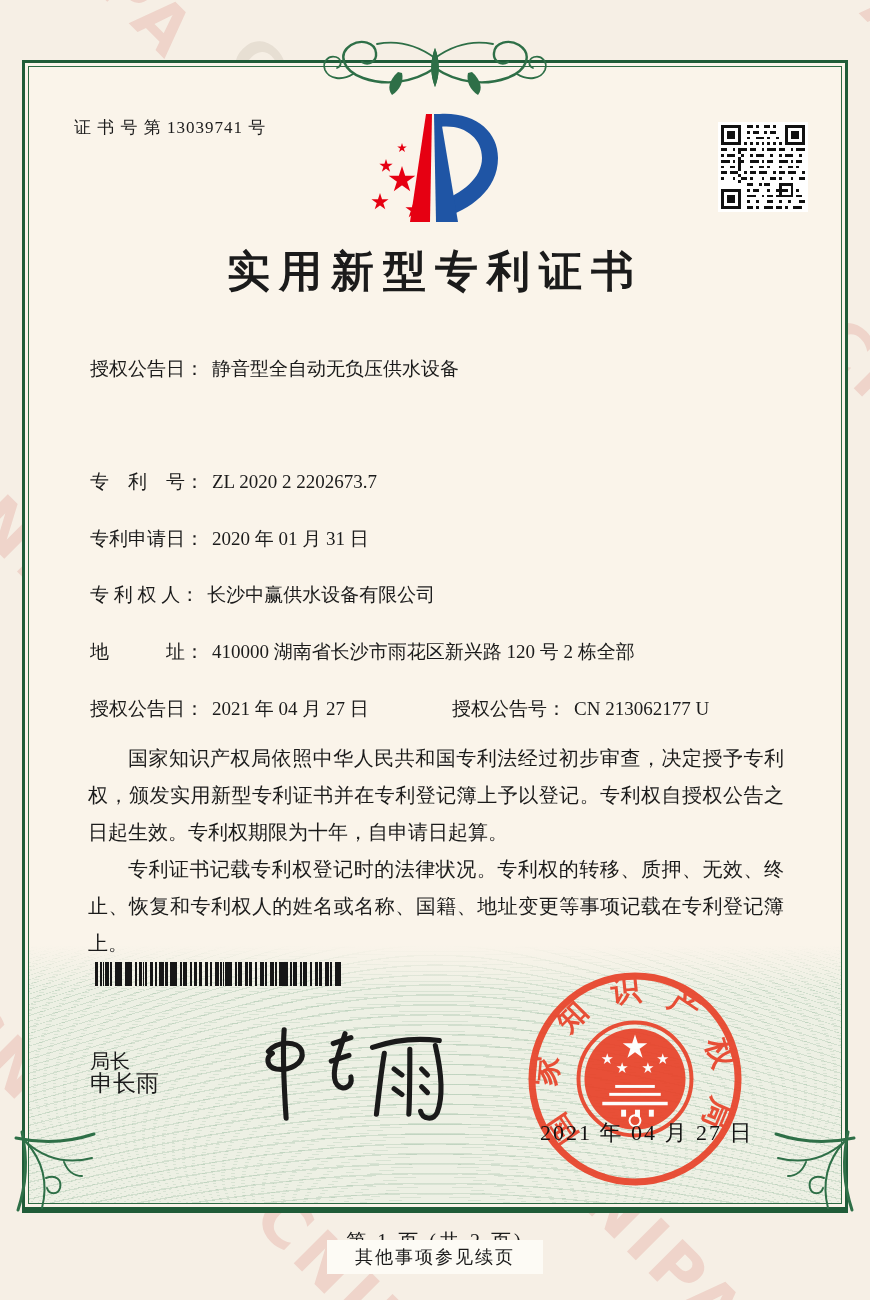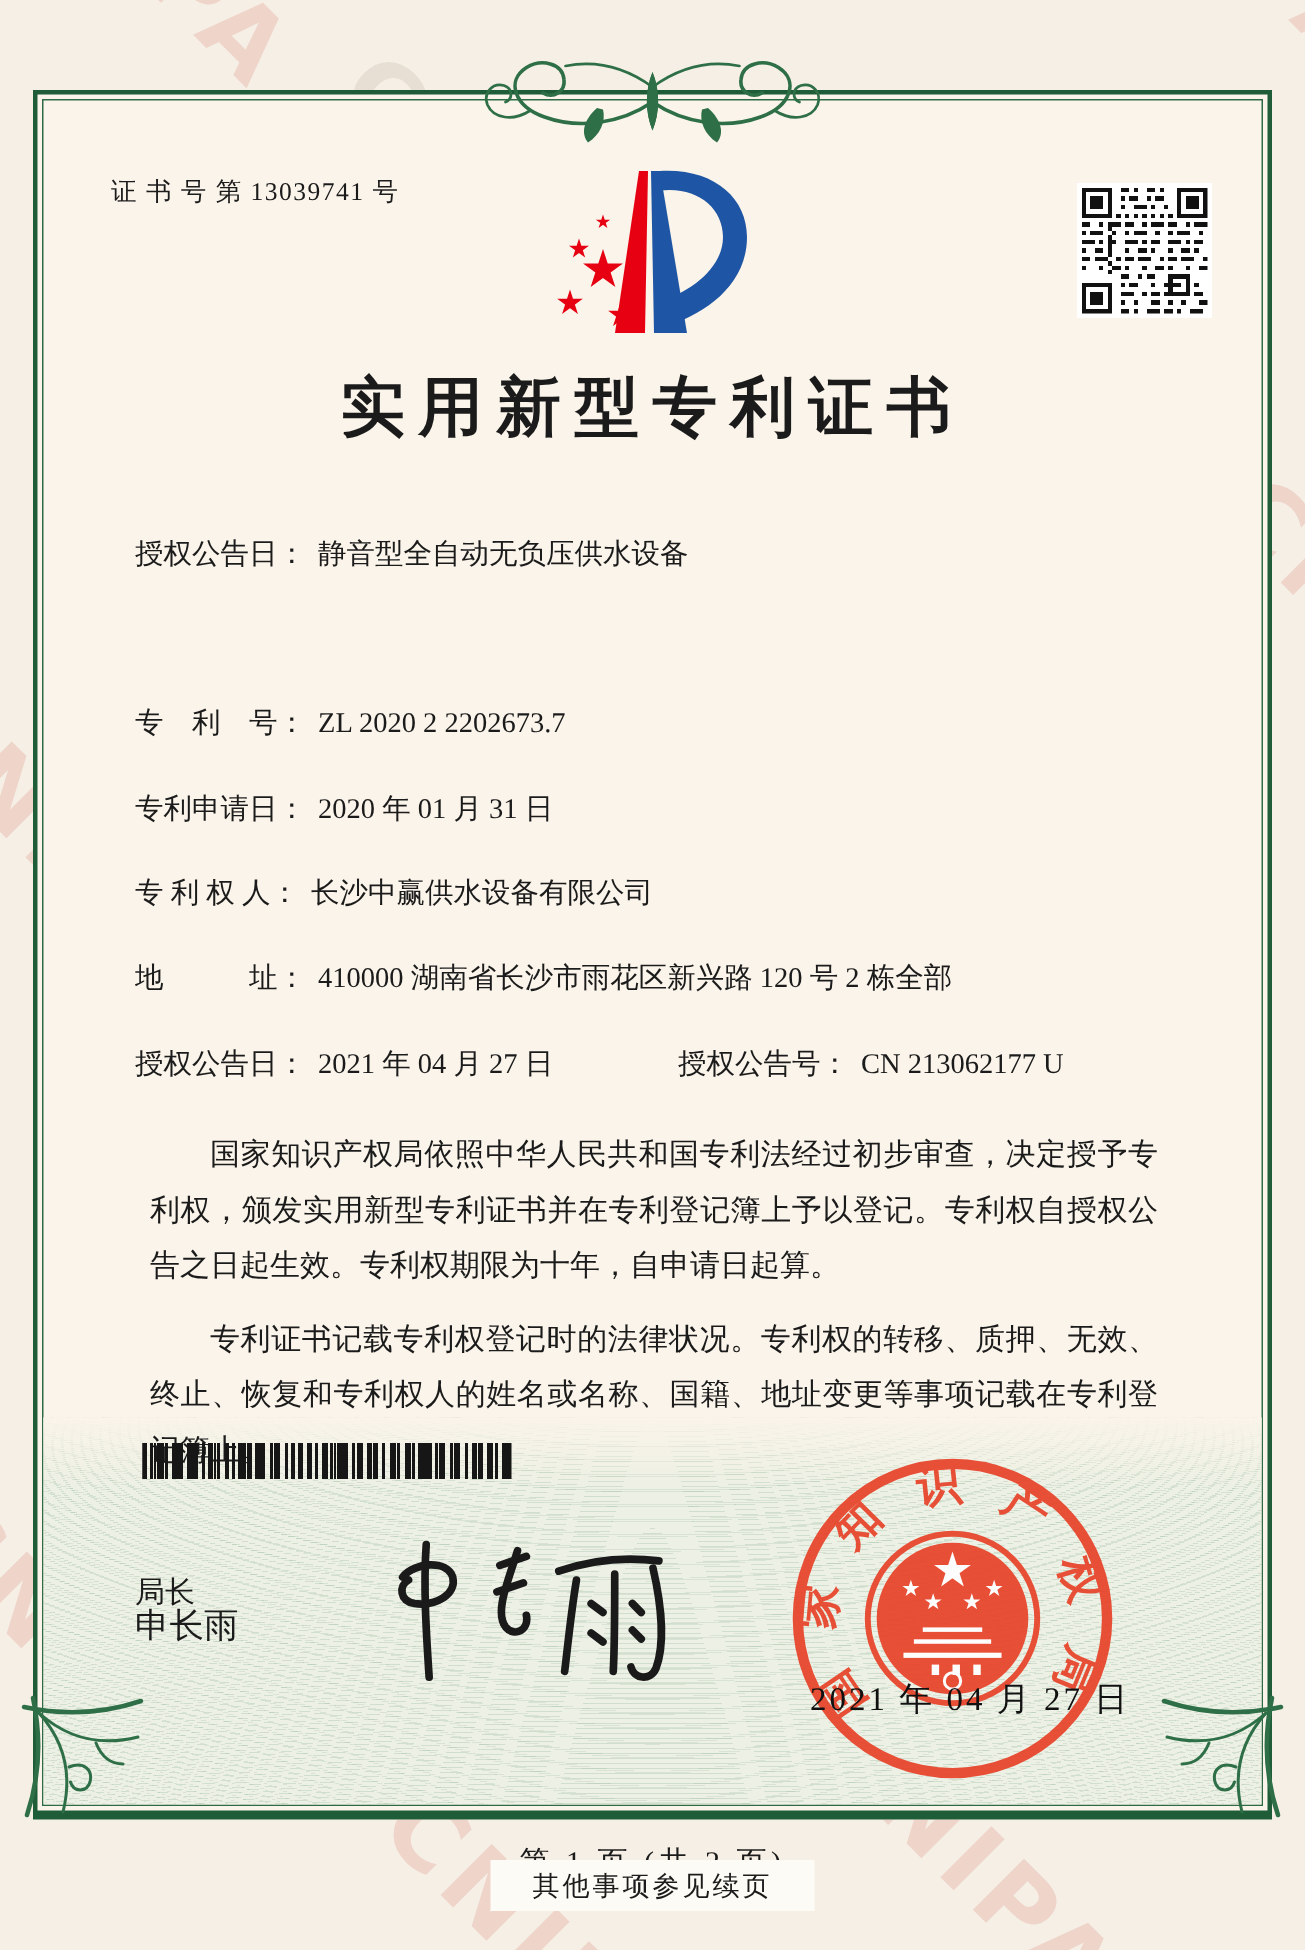--- a/index.html
+++ b/index.html
@@ -32,21 +32,21 @@
   .title{position:absolute;left:0;width:100%;top:243px;text-align:center;font-size:43px;font-weight:bold;
          letter-spacing:9px;z-index:4;}
   
   .row{position:absolute;left:90px;width:720px;font-size:19px;z-index:4;white-space:nowrap;}
   .flabel{display:inline-block;}
   .fvalue{margin-left:8px;}
   .grant-no{position:absolute;left:362px;top:0;}
   
   .paras{position:absolute;left:88px;top:740px;width:696px;font-size:20px;line-height:37px;
          text-align:justify;z-index:4;}
-  .paras p{margin:12px;text-indent:2em;}
+  .paras p{margin:0;text-indent:2em;}
   
   .barcode{position:absolute;left:95px;top:962px;width:246px;height:24px;z-index:4;
       background-image:
         repeating-linear-gradient(90deg,#161616 0 2px,rgba(0,0,0,0) 2px 5px),
         repeating-linear-gradient(90deg,#161616 0 1px,rgba(0,0,0,0) 1px 8px),
         repeating-linear-gradient(90deg,#161616 0 3px,rgba(0,0,0,0) 3px 11px);}
   .director-label{position:absolute;left:90px;top:1048px;font-size:20px;z-index:4;
       font-family:Liberation Serif, serif;}
   .director-name{position:absolute;left:90px;top:1068px;font-size:23px;z-index:4;
       font-family:Liberation Mono, monospace;}

